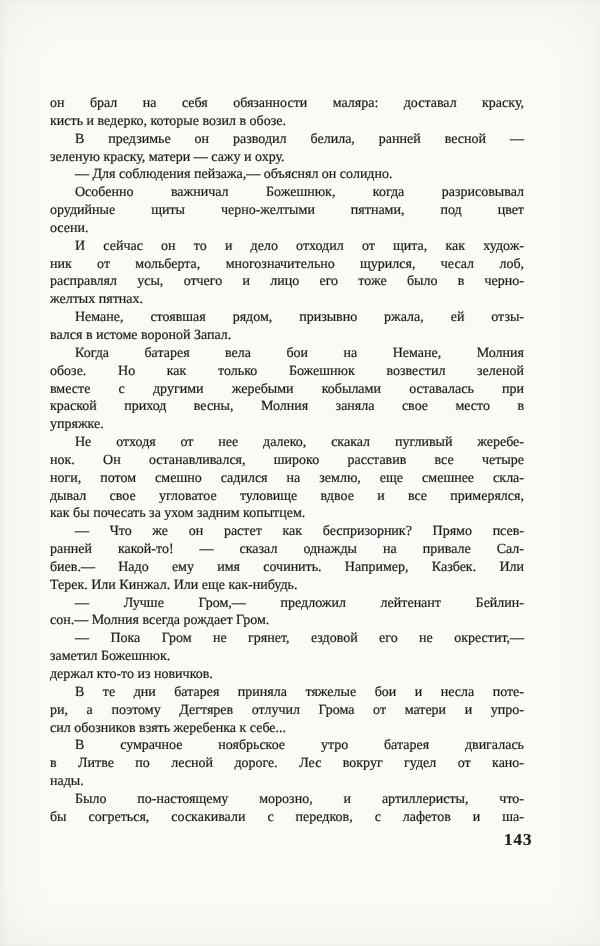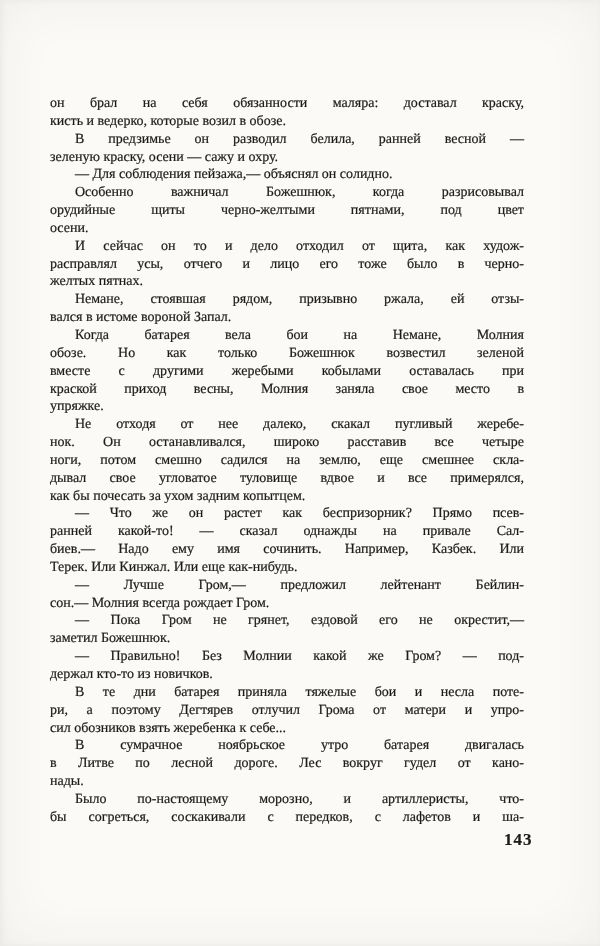--- a/index.html
+++ b/index.html
@@ -52,26 +52,27 @@
   }
 </style>
 </head>
 <body>
 
 <div class="scan-page">
   <div class="text-block">
       <div class="line">он брал на себя обязанности маляра: доставал краску,</div>
       <div class="line para-end">кисть и ведерко, которые возил в обозе.</div>
       <div class="line indent">В предзимье он разводил белила, ранней весной —</div>
-      <div class="line para-end">зеленую краску, осени — сажу и охру.</div>
+      <div class="line para-end">зеленую краску, матери — сажу и охру.</div>
       <div class="line indent para-end">— Для соблюдения пейзажа,— объяснял он солидно.</div>
       <div class="line indent">Особенно важничал Божешнюк, когда разрисовывал</div>
       <div class="line">орудийные щиты черно-желтыми пятнами, под цвет</div>
       <div class="line para-end">осени.</div>
       <div class="line indent">И сейчас он то и дело отходил от щита, как худож-</div>
+      <div class="line">ник от мольберта, многозначительно щурился, чесал лоб,</div>
       <div class="line">расправлял усы, отчего и лицо его тоже было в черно-</div>
       <div class="line para-end">желтых пятнах.</div>
       <div class="line indent">Немане, стоявшая рядом, призывно ржала, ей отзы-</div>
       <div class="line para-end">вался в истоме вороной Запал.</div>
       <div class="line indent">Когда батарея вела бои на Немане, Молния</div>
       <div class="line">обозе. Но как только Божешнюк возвестил зеленой</div>
       <div class="line">вместе с другими жеребыми кобылами оставалась при</div>
       <div class="line">краской приход весны, Молния заняла свое место в</div>
       <div class="line para-end">упряжке.</div>
       <div class="line indent">Не отходя от нее далеко, скакал пугливый жеребе-</div>
@@ -80,21 +81,20 @@
       <div class="line">дывал свое угловатое туловище вдвое и все примерялся,</div>
       <div class="line para-end">как бы почесать за ухом задним копытцем.</div>
       <div class="line indent">— Что же он растет как беспризорник? Прямо псев-</div>
       <div class="line">ранней какой-то! — сказал однажды на привале Сал-</div>
       <div class="line">биев.— Надо ему имя сочинить. Например, Казбек. Или</div>
       <div class="line para-end">Терек. Или Кинжал. Или еще как-нибудь.</div>
       <div class="line indent">— Лучше Гром,— предложил лейтенант Бейлин-</div>
       <div class="line para-end">сон.— Молния всегда рождает Гром.</div>
       <div class="line indent">— Пока Гром не грянет, ездовой его не окрестит,—</div>
       <div class="line para-end">заметил Божешнюк.</div>
-      <div class="line indent">— Правильно! Без Молнии какой же Гром? — под-</div>
       <div class="line para-end">держал кто-то из новичков.</div>
       <div class="line indent">В те дни батарея приняла тяжелые бои и несла поте-</div>
       <div class="line">ри, а поэтому Дегтярев отлучил Грома от матери и упро-</div>
       <div class="line para-end">сил обозников взять жеребенка к себе...</div>
       <div class="line indent">В сумрачное ноябрьское утро батарея двигалась</div>
       <div class="line">в Литве по лесной дороге. Лес вокруг гудел от кано-</div>
       <div class="line para-end">нады.</div>
       <div class="line indent">Было по-настоящему морозно, и артиллеристы, что-</div>
       <div class="line">бы согреться, соскакивали с передков, с лафетов и ша-</div>
     </div>

